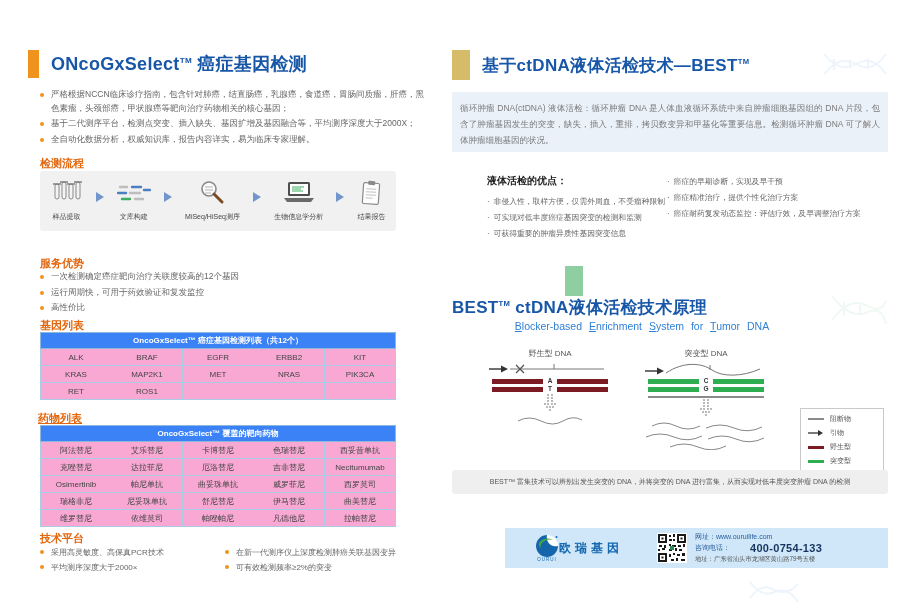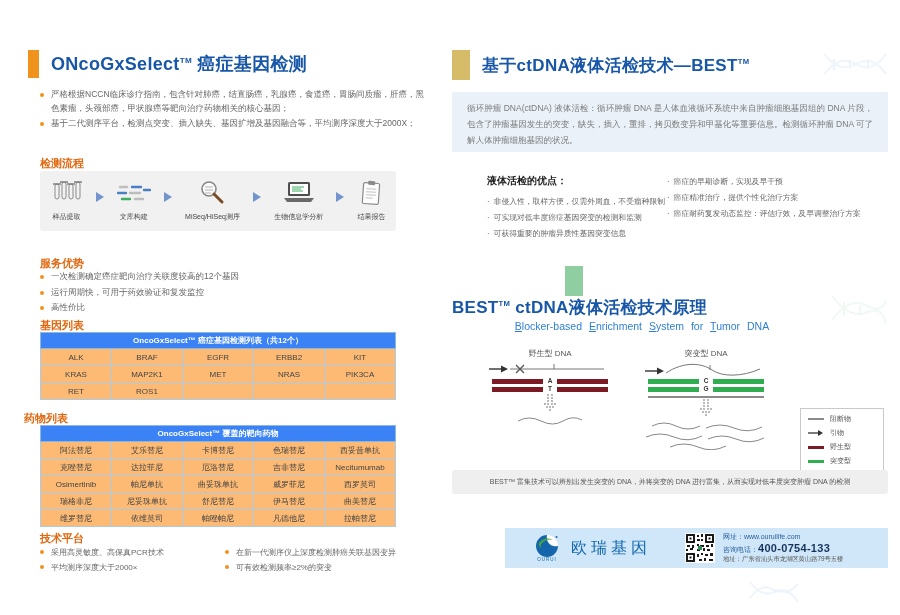--- a/index.html
+++ b/index.html
@@ -25,40 +25,40 @@
     display:flex;align-items:center;justify-content:space-around;padding:0 4px;box-sizing:border-box;}
   .flow-step{display:flex;flex-direction:column;align-items:center;}
   .flow-step .lbl{font-size:7px;color:#444;margin-top:2px;white-space:nowrap;}
   .flow-arrow{width:0;height:0;border-style:solid;border-width:5px 0 5px 8px;
     border-color:transparent transparent transparent #7296cc;margin-top:-8px;}
 
   .l-adv-h{position:absolute;left:40px;top:256px;}
   .l-adv{position:absolute;left:40px;top:270px;width:380px;}
 
   .l-gene-h{position:absolute;left:40px;top:318px;}
-  .l-drug-h{position:absolute;left:24px;top:411px;}
+  .l-drug-h{position:absolute;left:38px;top:411px;text-decoration:underline;}
   table.data{position:absolute;left:40px;border-collapse:collapse;width:356px;table-layout:fixed;}
   table.data th{background:#3b82f6;color:#fff;font-size:8px;font-weight:bold;height:15px;
     border:1px solid #8cb8de;padding:0;}
-  table.data td{border:1px solid #aacbe5;background:#fdba74;font-size:8px;color:#444;text-align:center;
+  table.data td{border:1px solid #aacbe5;background:#f9a8d4;font-size:8px;color:#444;text-align:center;
     height:16px;padding:0;overflow:hidden;white-space:nowrap;}
   .gene-table{top:332px;}
   .drug-table{top:425px;border-radius:6px;}
 
   .l-plat-h{position:absolute;left:40px;top:531px;}
   .plat-col1{position:absolute;left:40px;top:545px;width:180px;}
   .plat-col2{position:absolute;left:225px;top:545px;width:205px;}
   .plat-col1 li,.plat-col2 li{font-size:8px;line-height:1.9;margin-bottom:0;}
 
   
   .r-title{left:452px;top:50px;}
   .r-title .bar{width:18px;height:30px;background:#d6bb69;}
   .r-title h1{font-size:17px;}
   .intro-box{position:absolute;left:452px;top:92px;width:436px;height:60px;background:#eaf1f9;
-    box-sizing:border-box;padding:8px 15px;font-size:8.5px;color:#7b7b7b;line-height:1.9;text-align:justify;}
+    box-sizing:border-box;padding:8px 8px;font-size:8.5px;color:#7b7b7b;line-height:1.9;text-align:justify;}
 
   .pros{position:absolute;left:487px;top:174px;width:185px;}
   .uses{position:absolute;left:667px;top:174px;width:221px;}
   .sub-h{font-size:10px;font-weight:bold;color:#222;margin:0 0 6px 0;}
   .mini{list-style:none;margin:0;padding:0;}
   .mini li{font-size:7.8px;color:#666;line-height:2.05;display:flex;}
   .mini .md{margin-right:4px;color:#666;}
 
   .p-title{left:452px;top:266px;flex-direction:column;}
   .p-title .bar{width:18px;height:30px;background:#8fcea0;}
@@ -91,25 +91,25 @@
   .sw.wildsw{height:3px;background:#7d1b25;}
   .sw.mutsw{height:3px;background:#2eae50;}
 
   .caption-bar{position:absolute;left:452px;top:470px;width:436px;height:24px;line-height:24px;
     background:#efefef;border-radius:3px;text-align:center;font-size:7px;color:#555;}
 
   .footer{position:absolute;left:505px;top:528px;width:383px;height:40px;background:#cfe7f8;
     display:flex;align-items:center;box-sizing:border-box;padding-left:30px;}
   .logo-block{display:flex;flex-direction:column;align-items:center;}
   .logo-ourui{font-size:4.5px;letter-spacing:1px;color:#1565ad;margin-top:-1px;}
-  .logo-name{font-size:16px;font-weight:normal;color:#1468b0;letter-spacing:4px;margin-left:12px;}
+  .logo-name{font-size:12px;font-weight:bold;color:#1468b0;letter-spacing:4px;margin-left:0;}
   .qr{margin-left:34px;}
   .contact{margin-left:8px;display:flex;flex-direction:column;justify-content:center;}
   .c-line1{font-size:7px;color:#2a5f9e;line-height:1.3;}
-  .c-line2{font-size:7px;color:#2a5f9e;line-height:1.2;display:flex;align-items:flex-end;}
+  .c-line2{font-size:7px;color:#2a5f9e;line-height:1.2;display:flex;align-items:center;gap:20px;}
   .c-line2 .phone{font-size:11px;font-weight:bold;color:#16335e;letter-spacing:.3px;}
   .c-line3{font-size:6.3px;color:#555;line-height:1.4;}
 
   .wm{position:absolute;opacity:.08;}
 </style>
 </head>
 <body>
 
 <div class="page">
 
@@ -119,20 +119,24 @@
   </div>
 
   <ul class="bullets l-bullets">
     <li>
         <span class="dot"></span>
         <span>严格根据NCCN临床诊疗指南，包含针对肺癌，结直肠癌，乳腺癌，食道癌，胃肠间质瘤，肝癌，黑色素瘤，头颈部癌，甲状腺癌等靶向治疗药物相关的核心基因；</span>
       </li>
     <li>
         <span class="dot"></span>
         <span>基于二代测序平台，检测点突变、插入缺失、基因扩增及基因融合等，平均测序深度大于2000X；</span>
+      </li>
+    <li>
+        <span class="dot"></span>
+        <span>全自动化数据分析，权威知识库，报告内容详实，易为临床专家理解。</span>
       </li>
   </ul>
 
   <div class="section-heading l-flow-h">检测流程</div>
 
   <div class="flow-box">
     <div class="flow-step">
       <span>
         <svg width="32" height="26" viewBox="0 0 32 26">
           <g stroke="#8a8a8a" fill="#f3f3f3" stroke-width="1">

